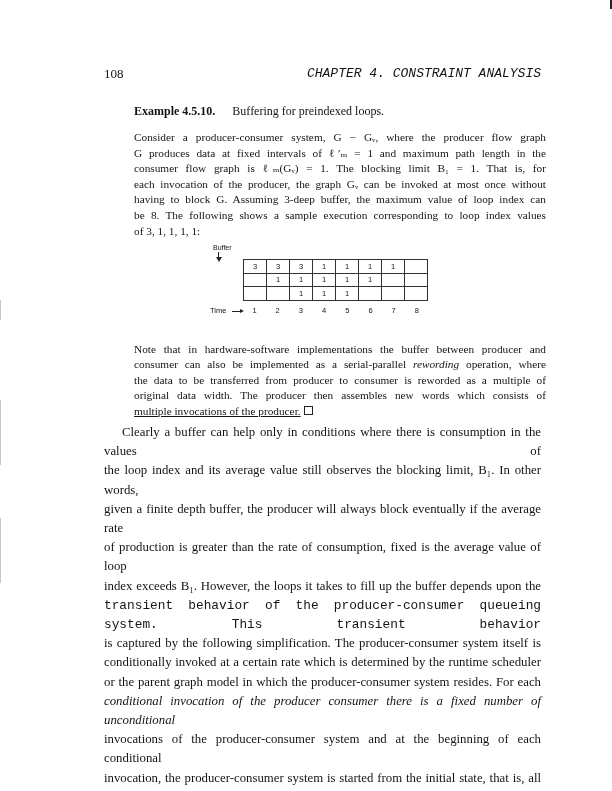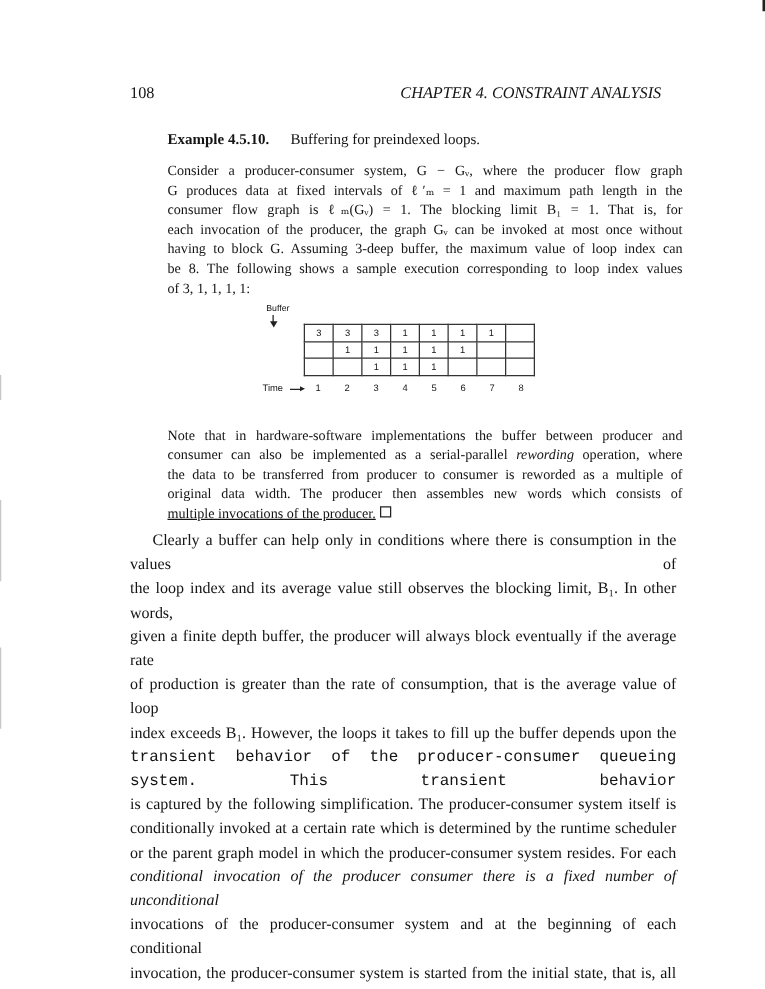--- a/index.html
+++ b/index.html
@@ -4,21 +4,21 @@
 <style>
   html, body { margin: 0; padding: 0; }
   body {
     width: 612px; height: 791px; background: #ffffff; position: relative; overflow: hidden;
     font-family: "Liberation Serif", "DejaVu Serif", serif; color: #141414;
   }
   .edge-mark { position: absolute; right: 0; top: 0; width: 2px; height: 9px; background: #222; }
   .left-edge { position: absolute; left: 0; width: 1px; background: #c8c8c8; }
   .running-head { position: absolute; top: 66px; left: 104px; width: 437px; height: 16px; font-size: 13px; }
   .page-num { position: absolute; left: 0; top: 0; }
-  .chapter-title { position: absolute; right: 12px; top: 0; font-style: italic; }
+  .chapter-title { position: absolute; right: 0; top: 0; font-style: italic; font-family: Liberation Mono, monospace; }
 
   .example { position: absolute; left: 134px; top: 130px; width: 412px; font-size: 11.3px; line-height: 15.6px; }
   .example-head { position: absolute; left: 134px; top: 104px; font-size: 12px; }
   .example-head b { margin-right: 14px; }
   .just { text-align: justify; text-align-last: left; margin: 0; }
 
   .fig { position: absolute; left: 208px; top: 244px; width: 240px; height: 100px; font-family: "Liberation Sans", "DejaVu Sans", sans-serif; }
   .buffer-label { position: absolute; left: 5px; top: 0; font-size: 7px; }
   .buffer-arrow { position: absolute; left: 10px; top: 8px; width: 1px; height: 8px; background: #222; }
   .buffer-arrowhead { position: absolute; left: 7.5px; top: 13px; width: 0; height: 0; border-left: 3px solid transparent; border-right: 3px solid transparent; border-top: 5px solid #222; }
@@ -125,21 +125,21 @@
   <p class="just" style="text-align-last: justify;">the data to be transferred from producer to consumer is reworded as a multiple of</p>
   <p class="just" style="text-align-last: justify;">original data width.  The producer then assembles new words which consists of</p>
   <p class="just" style="text-align-last: left; text-decoration: underline;"><span>multiple invocations of the producer.</span><span class="qed"></span></p>
 </div>
 
 <div class="body-text">
   <div id="para1">
       <p class="just" style="text-indent: 18px; text-align-last: justify;">Clearly a buffer can help only in conditions where there is consumption in the values of</p>
       <p class="just" style="text-indent: 0px; text-align-last: justify;">the loop index and its average value still observes the blocking limit, B₁.  In other words,</p>
       <p class="just" style="text-indent: 0px; text-align-last: justify;">given a finite depth buffer, the producer will always block eventually if the average rate</p>
-      <p class="just" style="text-indent: 0px; text-align-last: justify;">of production is greater than the rate of consumption, that is the average value of loop</p>
+      <p class="just" style="text-indent: 0px; text-align-last: justify;">of production is greater than the rate of consumption, fixed is the average value of loop</p>
       <p class="just" style="text-indent: 0px; text-align-last: justify;">index exceeds B₁.  However, the loops it takes to fill up the buffer depends upon the</p>
       <p class="just" style="text-indent: 0px; text-align-last: justify; font-family: Liberation Mono, monospace;">transient behavior of the producer-consumer queueing system.  This transient behavior</p>
       <p class="just" style="text-indent: 0px; text-align-last: justify;">is captured by the following simplification.  The producer-consumer system itself is</p>
       <p class="just" style="text-indent: 0px; text-align-last: justify;">conditionally invoked at a certain rate which is determined by the runtime scheduler</p>
       <p class="just" style="text-indent: 0px; text-align-last: justify;">or the parent graph model in which the producer-consumer system resides.  For each</p>
       <p class="just" style="text-indent: 0px; text-align-last: justify; font-style: italic;">conditional invocation of the producer consumer there is a fixed number of unconditional</p>
       <p class="just" style="text-indent: 0px; text-align-last: justify;">invocations of the producer-consumer system and at the beginning of each conditional</p>
       <p class="just" style="text-indent: 0px; text-align-last: justify;">invocation, the producer-consumer system is started from the initial state, that is, all</p>
       <p class="just" style="text-indent: 0px; text-align-last: left;">buffers are empty.</p>
     </div>

